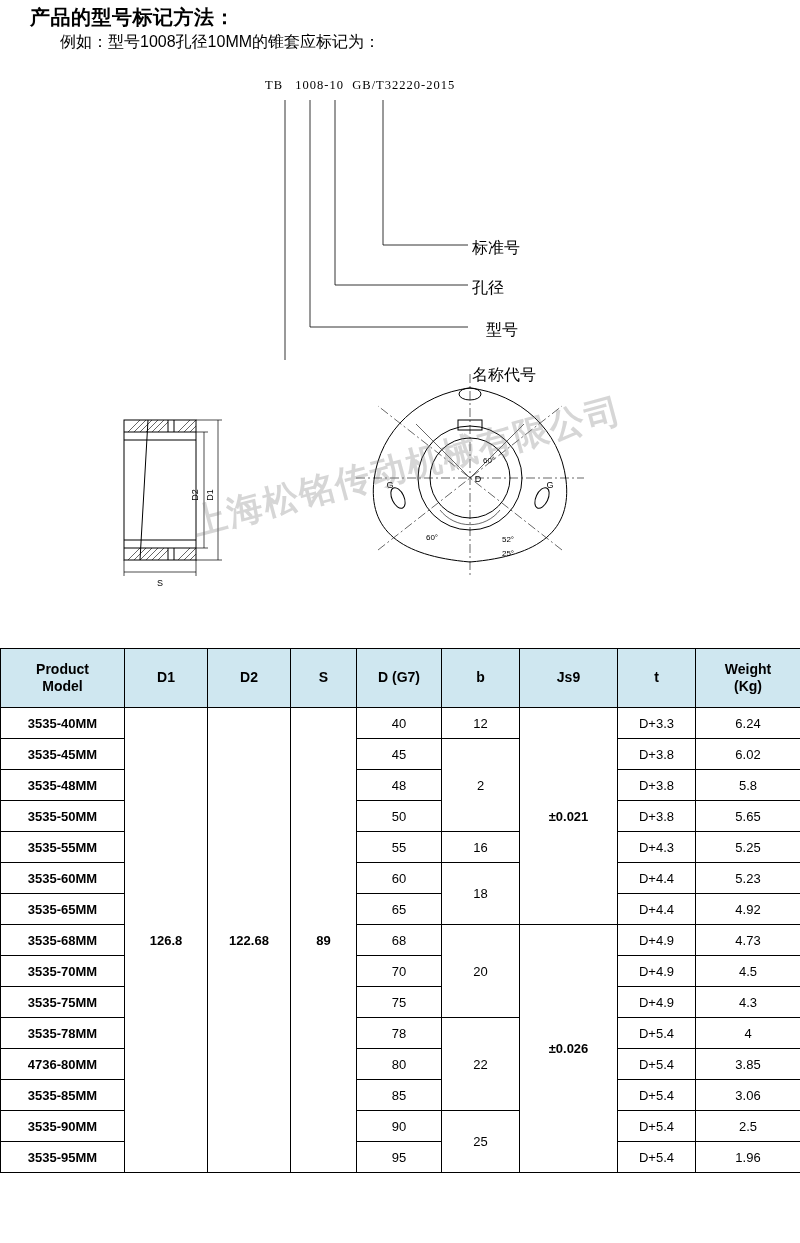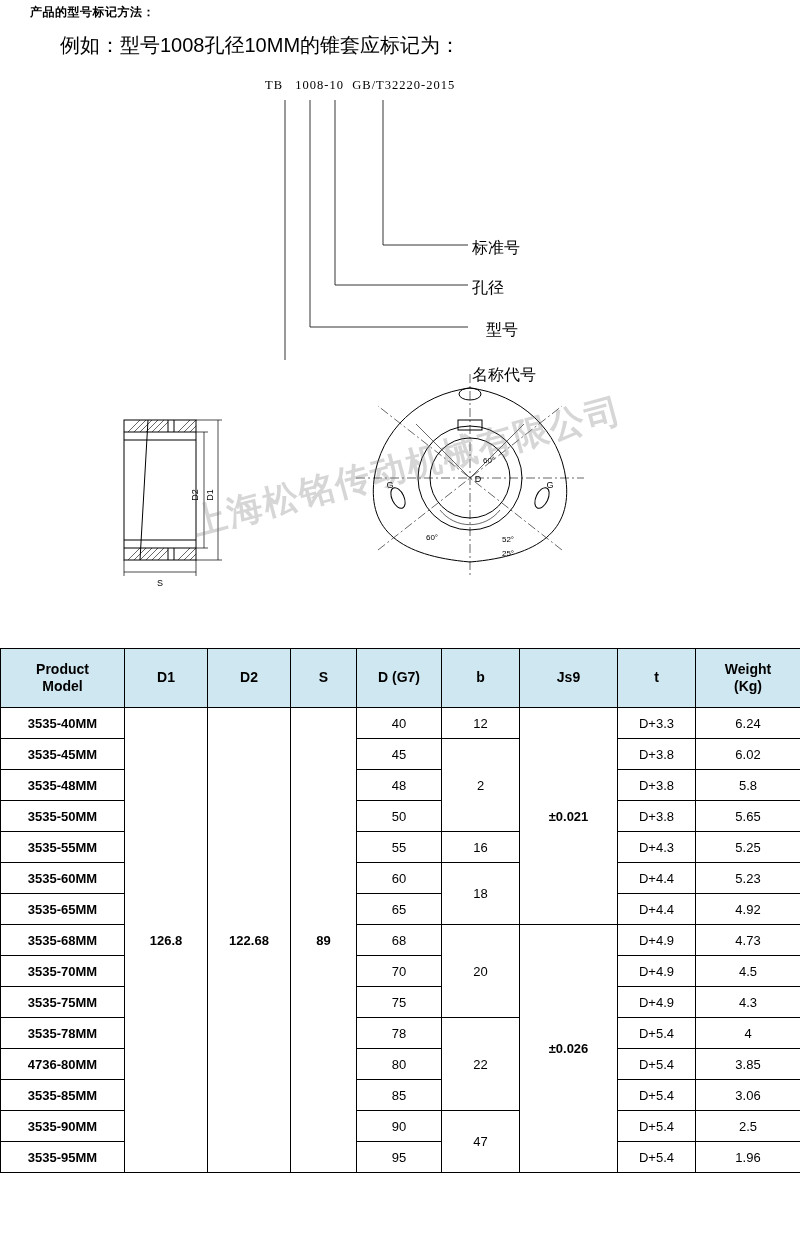--- a/index.html
+++ b/index.html
@@ -14,30 +14,30 @@
     color: #000000;
     position: relative;
     overflow: hidden;
   }
 
   
   .heading {
     position: absolute;
     left: 30px;
     top: 4px;
-    font-size: 12px;
+    font-size: 20px;
     font-weight: bold;
     letter-spacing: 0.5px;
     font-family: Liberation Mono, monospace;
   }
   .example-line {
     position: absolute;
     left: 60px;
     top: 32px;
-    font-size: 20px;
+    font-size: 16px;
   }
 
   
   .mark-diagram {
     position: absolute;
     left: 0;
     top: 60px;
     width: 666px;
     height: 300px;
   }
@@ -371,21 +371,21 @@
         </tr>
         <tr>
           <td class="model">3535-85MM</td>
           <td>85</td>
           <td>D+5.4</td>
           <td>3.06</td>
         </tr>
         <tr>
           <td class="model">3535-90MM</td>
           <td>90</td>
-          <td rowspan="2">47</td>
+          <td rowspan="2">25</td>
           <td>D+5.4</td>
           <td>2.5</td>
         </tr>
         <tr>
           <td class="model">3535-95MM</td>
           <td>95</td>
           <td>D+5.4</td>
           <td>1.96</td>
         </tr>
       </tbody>

